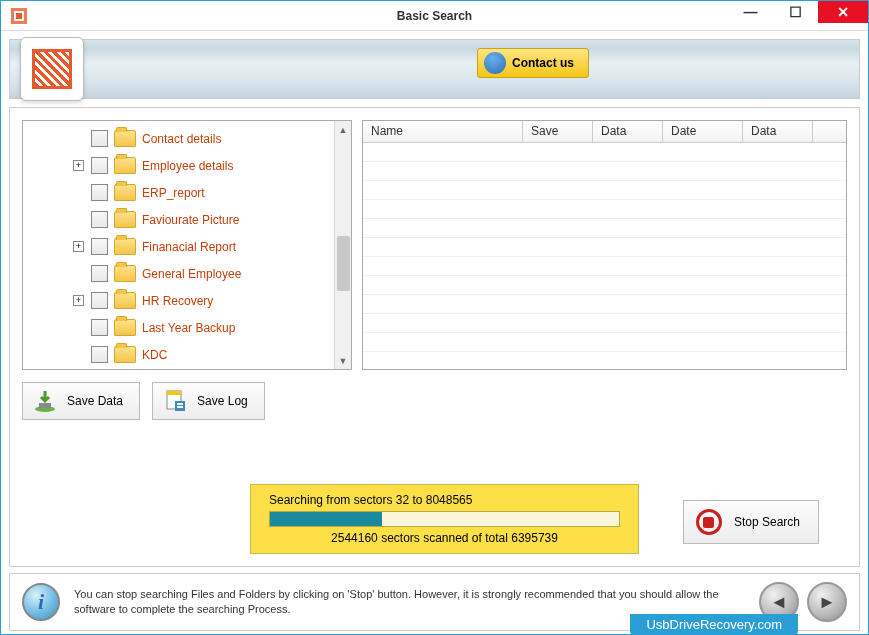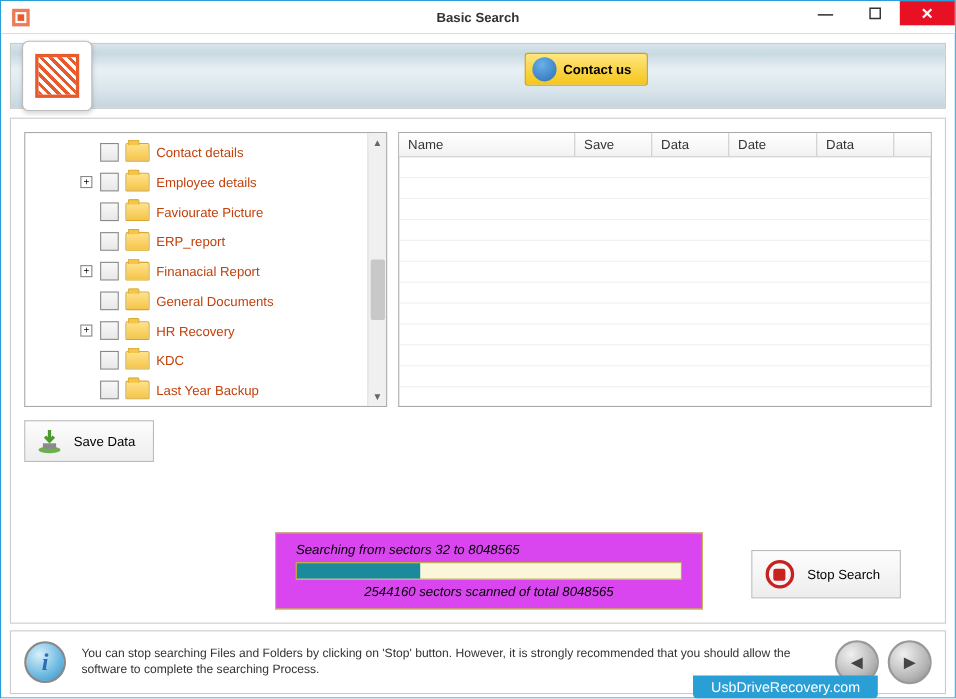--- a/index.html
+++ b/index.html
@@ -36,21 +36,21 @@
 .tree-label { font-size: 12px; color: #c2410c; }
 .list-pane { flex: 1; border: 1px solid #aaa; background: #fff; position: relative; }
 .list-header { display: flex; height: 22px; background: linear-gradient(to bottom, #fff, #f2f2f2); border-bottom: 1px solid #ccc; }
 .list-col { border-right: 1px solid #ccc; padding: 3px 8px; font-size: 12px; color: #333; }
 .list-rows { }
 .list-row { height: 19px; border-bottom: 1px solid #f0f0f0; }
 .action-buttons { display: flex; gap: 12px; margin-top: 12px; }
 .action-btn { display: flex; align-items: center; gap: 10px; border: 1px solid #bbb; background: linear-gradient(to bottom, #fdfdfd, #ededed); padding: 6px 16px 6px 10px; cursor: pointer; font-size: 12px; text-align: right; }
 .save-data-icon { width: 24px; height: 24px; }
 .save-log-icon { width: 24px; height: 24px; }
-.progress-area { position: absolute; left: 240px; bottom: 12px; right: 220px; background: #d946ef; border: 1px solid #c9b84a; padding: 8px 18px; font-style: italic; }
+.progress-area { position: absolute; left: 240px; bottom: 12px; right: 220px; background: #fde047; border: 1px solid #c9b84a; padding: 8px 18px; }
 .progress-text1 { font-size: 12px; text-align: left; margin-bottom: 4px; }
 .progress-bar-outer { height: 16px; background: #faf6da; border: 1px solid #b8a840; position: relative; }
 .progress-bar-inner { height: 100%; background: #1a8a9c; width: 32%; }
 .progress-text2 { font-size: 12px; text-align: center; margin-top: 4px; }
 .stop-btn { position: absolute; right: 40px; bottom: 22px; display: flex; align-items: center; gap: 12px; border: 1px solid #bbb; background: linear-gradient(to bottom,#fdfdfd,#ededed); padding: 8px 18px 8px 12px; cursor: pointer; font-size: 12px; }
 .stop-icon { width: 26px; height: 26px; border: 3px solid #c92020; border-radius: 50%; display: flex; align-items: center; justify-content: center; }
 .stop-icon-inner { width: 11px; height: 11px; background: #c92020; border-radius: 2px; }
 .info-bar { margin: 6px 8px 0 8px; border: 1px solid #ccc; padding: 8px 12px; display: flex; align-items: center; gap: 14px; height: 58px; }
 .info-icon { width: 38px; height: 38px; border-radius: 50%; background: radial-gradient(circle at 35% 30%, #d8f0fa, #6ab8e0 60%, #3a8cc0); border: 2px solid #888; display: flex; align-items: center; justify-content: center; font-family: Georgia, serif; font-size: 22px; font-weight: bold; font-style: italic; color: #2a6db8; flex-shrink: 0; }
 .info-text { font-size: 11px; color: #333; line-height: 1.4; flex: 1; }
@@ -99,53 +99,53 @@
             </div>
             <div class="tree-item has-expand">
               <div class="tree-expand" style="left: 50px;">+</div>
               <div class="tree-checkbox"></div>
               <div class="folder-icon"></div>
               <span class="tree-label">Employee details</span>
             </div>
             <div class="tree-item">
               <div class="tree-checkbox"></div>
               <div class="folder-icon"></div>
+              <span class="tree-label">ERP_report</span>
+            </div>
+            <div class="tree-item">
+              <div class="tree-checkbox"></div>
+              <div class="folder-icon"></div>
               <span class="tree-label">Faviourate Picture</span>
-            </div>
-            <div class="tree-item">
-              <div class="tree-checkbox"></div>
-              <div class="folder-icon"></div>
-              <span class="tree-label">ERP_report</span>
             </div>
             <div class="tree-item has-expand">
               <div class="tree-expand" style="left: 50px;">+</div>
               <div class="tree-checkbox"></div>
               <div class="folder-icon"></div>
               <span class="tree-label">Finanacial Report</span>
             </div>
             <div class="tree-item">
               <div class="tree-checkbox"></div>
               <div class="folder-icon"></div>
-              <span class="tree-label">General Documents</span>
+              <span class="tree-label">General Employee</span>
             </div>
             <div class="tree-item has-expand">
               <div class="tree-expand" style="left: 50px;">+</div>
               <div class="tree-checkbox"></div>
               <div class="folder-icon"></div>
               <span class="tree-label">HR Recovery</span>
             </div>
             <div class="tree-item">
               <div class="tree-checkbox"></div>
               <div class="folder-icon"></div>
+              <span class="tree-label">Last Year Backup</span>
+            </div>
+            <div class="tree-item">
+              <div class="tree-checkbox"></div>
+              <div class="folder-icon"></div>
               <span class="tree-label">KDC</span>
-            </div>
-            <div class="tree-item">
-              <div class="tree-checkbox"></div>
-              <div class="folder-icon"></div>
-              <span class="tree-label">Last Year Backup</span>
             </div>
           </div>
         <div class="tree-scroll">
           <div class="tree-scroll-arrow">▲</div>
           <div class="tree-scroll-thumb"></div>
           <div class="tree-scroll-arrow" style="position:absolute;bottom:0;width:100%;">▼</div>
         </div>
       </div>
 
       <div class="list-pane">
@@ -175,28 +175,38 @@
 
     <div class="action-buttons">
       <div class="action-btn">
         <svg class="save-data-icon" viewBox="0 0 24 24">
             <ellipse cx="12" cy="20" rx="10" ry="3" fill="#6ab04c"></ellipse>
             <rect x="6" y="14" width="12" height="5" fill="#8a8a8a"></rect>
             <path d="M12 2 L12 12 M8 8 L12 12 L16 8" stroke="#4a9c2e" stroke-width="3" fill="none"></path>
           </svg>
         <span>Save Data</span>
       </div>
+      <div class="action-btn">
+        <svg class="save-log-icon" viewBox="0 0 24 24">
+            <rect x="4" y="2" width="14" height="18" fill="#fff" stroke="#888"></rect>
+            <rect x="4" y="2" width="14" height="4" fill="#f5c518"></rect>
+            <rect x="12" y="12" width="10" height="10" fill="#3a8cc0"></rect>
+            <rect x="14" y="14" width="6" height="2" fill="#fff"></rect>
+            <rect x="14" y="17" width="6" height="2" fill="#fff"></rect>
+          </svg>
+        <span>Save Log</span>
+      </div>
     </div>
 
     <div class="progress-area">
       <div class="progress-text1">Searching from sectors  32 to 8048565</div>
       <div class="progress-bar-outer">
         <div class="progress-bar-inner" id="pbar" style="width: 32%;"></div>
       </div>
-      <div class="progress-text2">2544160  sectors scanned of total 8048565</div>
+      <div class="progress-text2">2544160  sectors scanned of total 6395739</div>
     </div>
 
     <div class="stop-btn">
       <div class="stop-icon">
           <div class="stop-icon-inner"></div>
         </div>
       <span>Stop Search</span>
     </div>
   </div>
 

